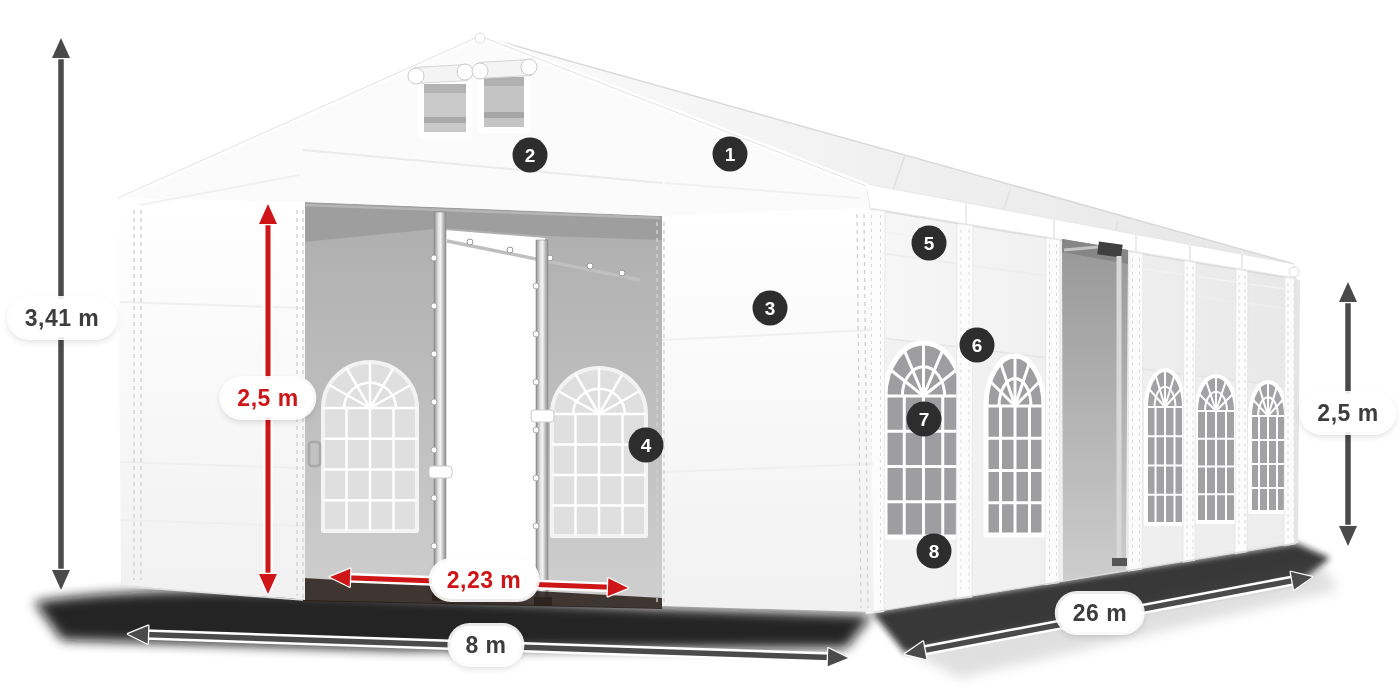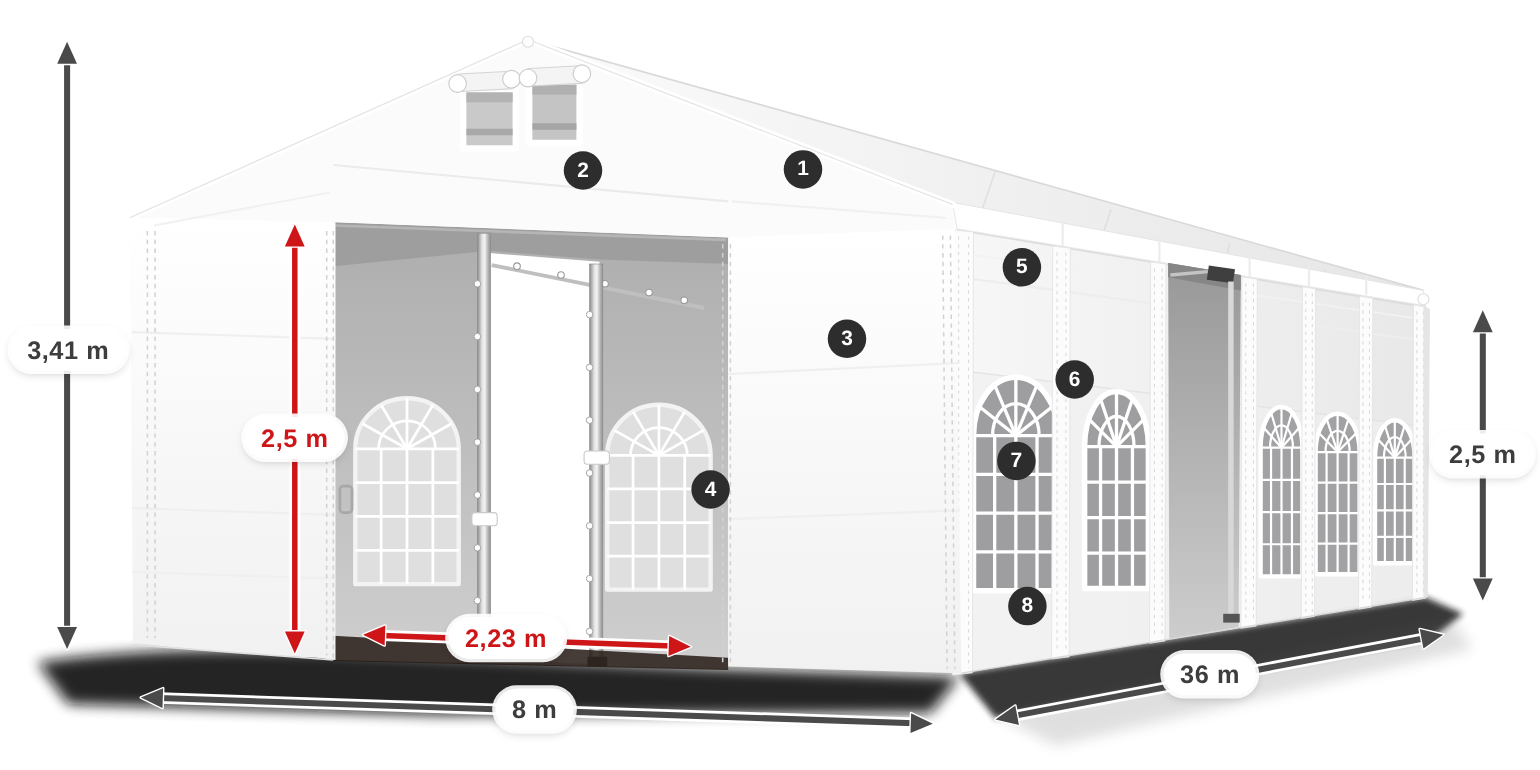--- a/index.html
+++ b/index.html
@@ -382,23 +382,23 @@
         <polygon points="1312,577 1294.0216200990023,589.5609655733707 1290.6755700731148,571.8747011508234" fill="#4a4a4a" stroke="#ffffff" stroke-width="2.5" paint-order="stroke" stroke-linejoin="round"></polygon>
         <line x1="1348" y1="299" x2="1348" y2="529" stroke="#ffffff" stroke-width="10.5" stroke-linecap="round"></line>
         <line x1="1348" y1="299" x2="1348" y2="529" stroke="#4a4a4a" stroke-width="5.5"></line>
         <polygon points="1348,282 1339,302 1357,302" fill="#4a4a4a" stroke="#ffffff" stroke-width="2.5" paint-order="stroke" stroke-linejoin="round"></polygon>
         <polygon points="1348,546 1339,526 1357,526" fill="#4a4a4a" stroke="#ffffff" stroke-width="2.5" paint-order="stroke" stroke-linejoin="round"></polygon>
       </g>
   </svg>
 
   <div class="dim-pill" style="left:62px;top:318px"><span>3,41 m</span></div>
   <div class="dim-pill red" style="left:268px;top:398px"><span>2,5 m</span></div>
-  <div class="dim-pill red" style="left:460px;top:580px"><span>2,23 m</span></div>
+  <div class="dim-pill red" style="left:484px;top:580px"><span>2,23 m</span></div>
   <div class="dim-pill" style="left:486px;top:645px"><span>8 m</span></div>
-  <div class="dim-pill" style="left:1100px;top:613px"><span>36 m</span></div>
+  <div class="dim-pill" style="left:1100px;top:613px"><span>26 m</span></div>
   <div class="dim-pill" style="left:1348px;top:413px"><span>2,5 m</span></div>
 
   <div class="callout" style="left:730px;top:154px">1</div>
   <div class="callout" style="left:530px;top:155px">2</div>
   <div class="callout" style="left:770px;top:308px">3</div>
   <div class="callout" style="left:646px;top:445px">4</div>
   <div class="callout" style="left:929px;top:243px">5</div>
   <div class="callout" style="left:977px;top:345px">6</div>
   <div class="callout" style="left:924px;top:419px">7</div>
   <div class="callout" style="left:934px;top:551px">8</div>

